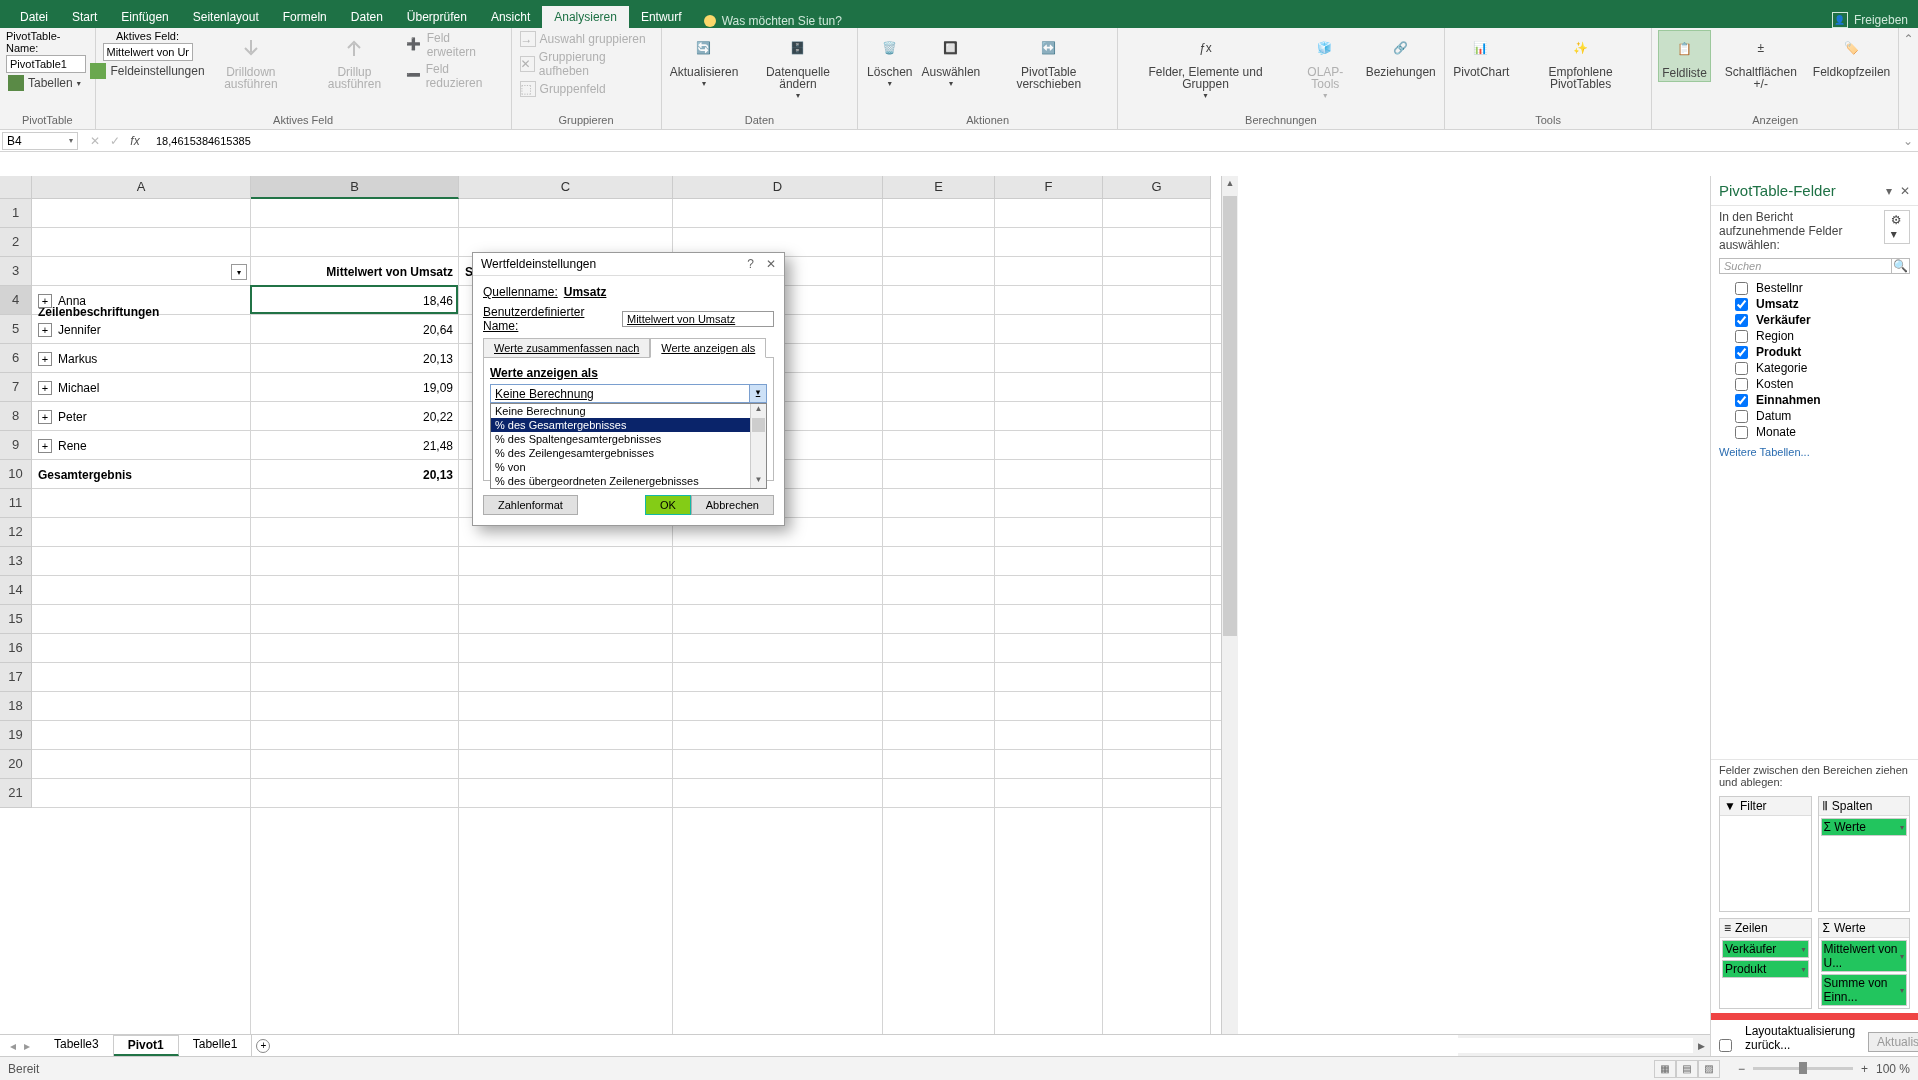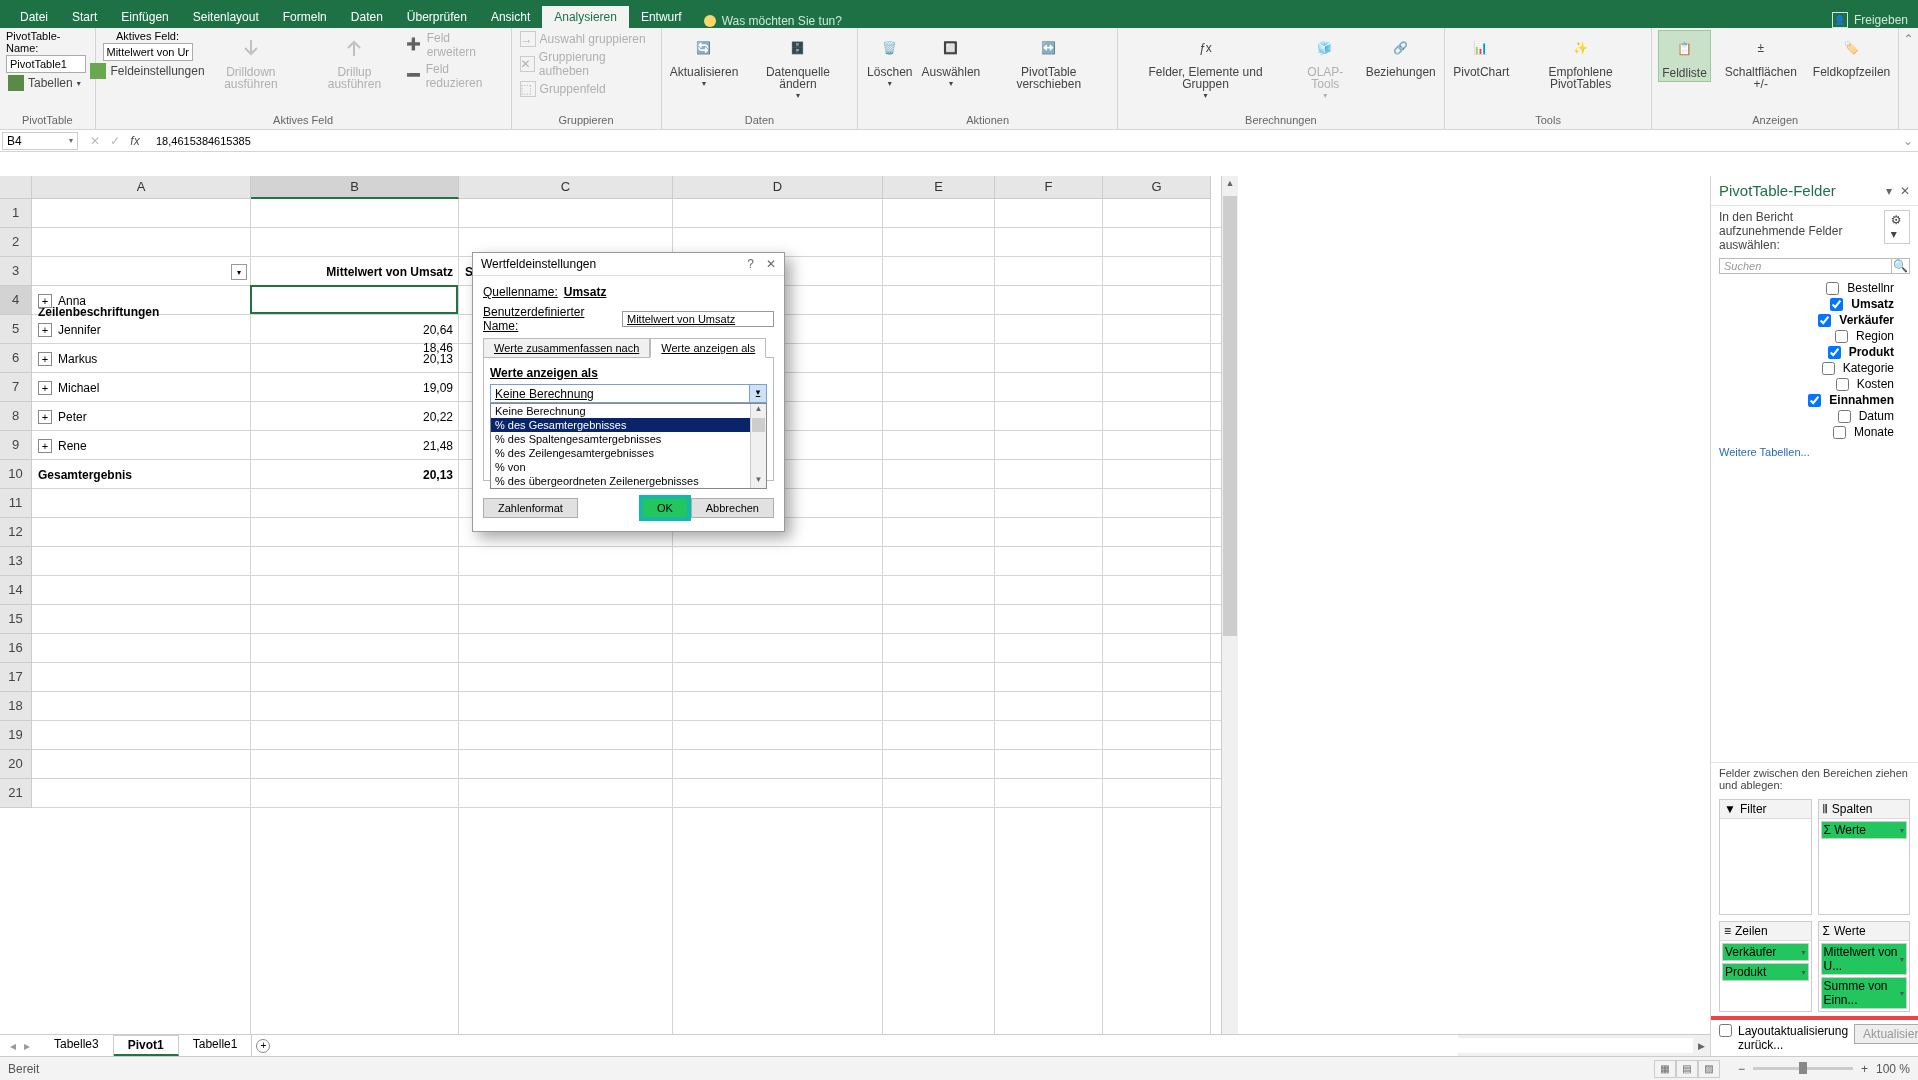--- a/index.html
+++ b/index.html
@@ -64,32 +64,32 @@
 .pane { position:absolute; right:0; top:176px; bottom:24px; width:208px; border-left:1px solid #d4d4d4; background:#fff; display:flex; flex-direction:column;}
 .pane-hdr { padding:6px 8px; display:flex; align-items:center; justify-content:space-between; border-bottom:1px solid #e5e5e5;}
 .pane-hdr .title { font-size:15px; color:#1e7145; font-weight:normal;}
 .pane-hdr .btns { display:flex; gap:8px; color:#666;}
 .pane-sub { padding:4px 8px; font-size:11px; color:#444; display:flex; align-items:flex-start; gap:4px;}
 .gear { margin-left:auto; padding:2px 6px; border:1px solid #ccc;}
 .search-row { padding:2px 8px 4px 8px; display:flex;}
 .search-in { flex:1; border:1px solid #bbb; padding:1px 4px; font-size:11px; color:#999; font-style:italic;}
 .search-in + .sicon { width:18px; text-align:center; color:#666; border:1px solid #bbb; border-left:0;}
 .fieldlist { padding:2px 8px; overflow-y:auto;}
-.fieldrow { display:flex; align-items:center; gap:8px; padding:1px 16px; font-size:11px;justify-content:flex-end;}
+.fieldrow { display:flex; align-items:center; gap:8px; padding:1px 16px; font-size:11px;}
 .fieldrow input[type=checkbox]{ width:13px; height:13px;}
 .fieldrow.bold { font-weight:bold;}
 .moretables { color:#2a6cb0; padding:4px 8px 8px 8px; font-size:11px; cursor:pointer;}
 .areas-lbl { padding:4px 8px; font-size:11px; color:#444; border-top:1px solid #e5e5e5;}
 .areas { display:grid; grid-template-columns:1fr 1fr; grid-template-rows:auto auto; gap:6px; padding:4px 8px;}
 .area { border:1px solid #ccc; min-height:40px; display:flex; flex-direction:column;}
 .area-hdr { background:#f3f3f3; padding:2px 4px; font-size:11px; display:flex; gap:4px; border-bottom:1px solid #ddd;}
 .area-body { padding:2px; display:flex; flex-direction:column; gap:2px;}
 .pill { background:#22c55e; border:1px solid #ccc; padding:1px 2px; font-size:10px; display:flex; justify-content:space-between; align-items:center;}
 .pill .dd { font-size:8px; color:#555;}
-.defer-row { padding:4px 8px; display:flex; align-items:flex-start; gap:6px; border-top:4px solid #ef4444; font-size:11px;}
+.defer-row { padding:4px 8px; display:flex; align-items:flex-end; gap:13px; border-top:7px solid #ef4444; font-size:11px;}
 .defer-row button { margin-left:auto; padding:2px 8px; border:1px solid #aaa; background:#eee; color:#999;}
 
 
 .modal { position:absolute; left:472px; top:252px; width:313px; background:#fff; border:1px solid #9a9a9a; box-shadow:6px 6px 14px rgba(0,0,0,.35);}
 .modal-title { display:flex; align-items:center; padding:4px 8px; border-bottom:1px solid #ddd; font-size:12px;}
 .modal-title .sp { margin-left:auto; display:flex; gap:12px; color:#666;}
 .modal-body { padding:6px 10px;text-decoration:underline;}
 .modal-row { display:flex; align-items:center; gap:6px; padding:3px 0; font-size:11px;}
 .modal-row input[type=text]{ flex:1; border:1px solid #999; padding:1px 4px; font-size:11px;}
 .tabs { display:flex; margin-top:2px;}
@@ -102,21 +102,21 @@
 .combo-btn { width:17px; height:17px; background:#cde1f7; border-left:1px solid #7a9fcf; text-align:center; line-height:15px; font-size:9px;}
 .dropdown-list { position:absolute; left:-1px; top:18px; width:calc(100% + 2px); background:#fff; border:1px solid #888; z-index:5;}
 .dl-item { padding:1px 4px; font-size:11px;}
 .dl-item.sel { background:#0a246a; color:#fff;}
 .dl-scroll { position:absolute; right:0; top:0; bottom:0; width:16px; background:#f0f0f0; border-left:1px solid #ccc;}
 .dl-scroll-th { position:absolute; left:1px; right:1px; top:14px; height:14px; background:#cdcdcd;}
 .dl-sc-btn { height:13px; text-align:center; font-size:8px; color:#666;}
 .graycombo { border:1px solid #bbb; color:#999; padding:1px 4px; display:flex; justify-content:space-between; font-size:11px; flex:1; height:19px; align-items:center;}
 .modal-foot { display:flex; gap:0; padding:8px 10px 10px 10px; align-items:center;}
 .modal-foot .btn { border:1px solid #adadad; background:#e1e1e1; padding:3px 14px; font-size:11px; cursor:pointer;}
-.modal-foot .btn.primary { border:4px solid #14b8a6; background:#22c55e;}
+.modal-foot .btn.primary { border:1px solid #14b8a6; background:#84cc16;}
 .modal-foot .spacer { flex:1; }
 
 
 .tabstrip { position:absolute; left:0; right:460px; bottom:24px; height:22px; background:#fff; border-top:1px solid #ccc; display:flex; align-items:center;}
 .tab-nav { display:flex; gap:0; padding:0 6px; color:#999;}
 .tab-nav span { width:14px; text-align:center;}
 .sheettab { padding:2px 14px; border-right:1px solid #ccc; font-size:12px; cursor:pointer;}
 .sheettab.active { background:#fff; border-bottom:2px solid #217346; font-weight:bold; border-top:1px solid #ccc;}
 .new-sheet { width:22px; height:22px; display:flex; align-items:center; justify-content:center;}
 .plus-circ { width:14px; height:14px; border:1px solid #888; border-radius:50%; display:flex; align-items:center; justify-content:center; font-size:10px; line-height:10px;}
@@ -410,21 +410,21 @@
         <div class="cell bold right" style="left: 219px; width: 208px; top: 58px;">
           <span>Mittelwert von Umsatz</span>
         </div>
         <div class="cell bold" style="left: 427px; width: 214px; top: 58px;">
           <span>Summe von Einnahmen</span>
         </div>
         <div class="cell" style="left: 0px; width: 219px; top: 87px;">
           <span class="expand-btn">+</span>
           <span>Anna</span>
         </div>
-        <div class="cell right" style="left: 219px; width: 208px; top: 87px; margin-top: 47px;">
+        <div class="cell right" style="left: 219px; width: 208px; top: 87px;">
           <span>18,46</span>
         </div>
         <div class="cell" style="left: 0px; width: 219px; top: 116px;">
           <span class="expand-btn">+</span>
           <span>Jennifer</span>
         </div>
         <div class="cell right" style="left: 219px; width: 208px; top: 116px;">
           <span>20,64</span>
         </div>
         <div class="cell" style="left: 0px; width: 219px; top: 145px;">

